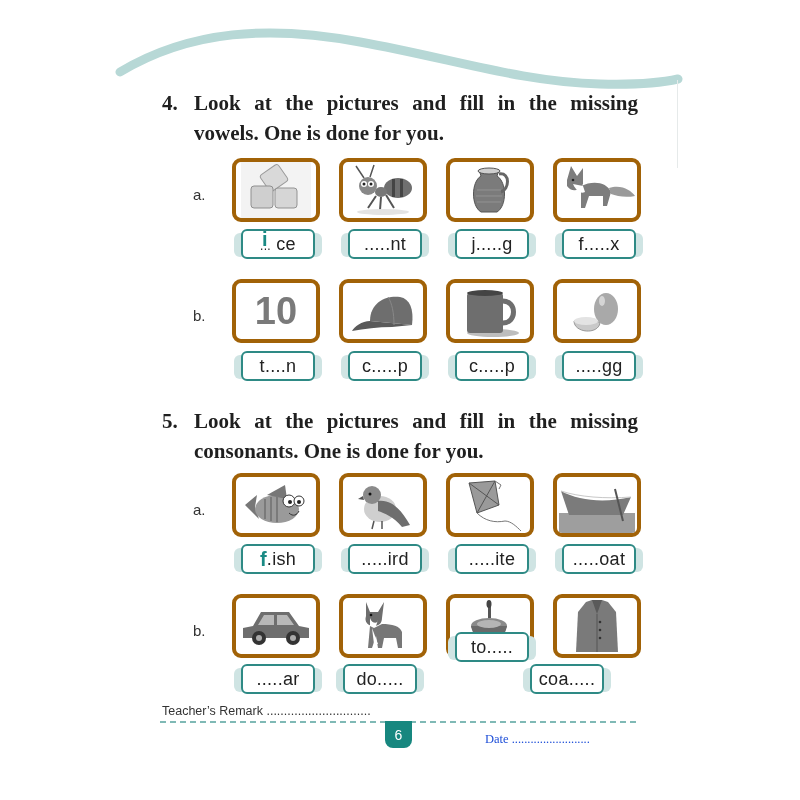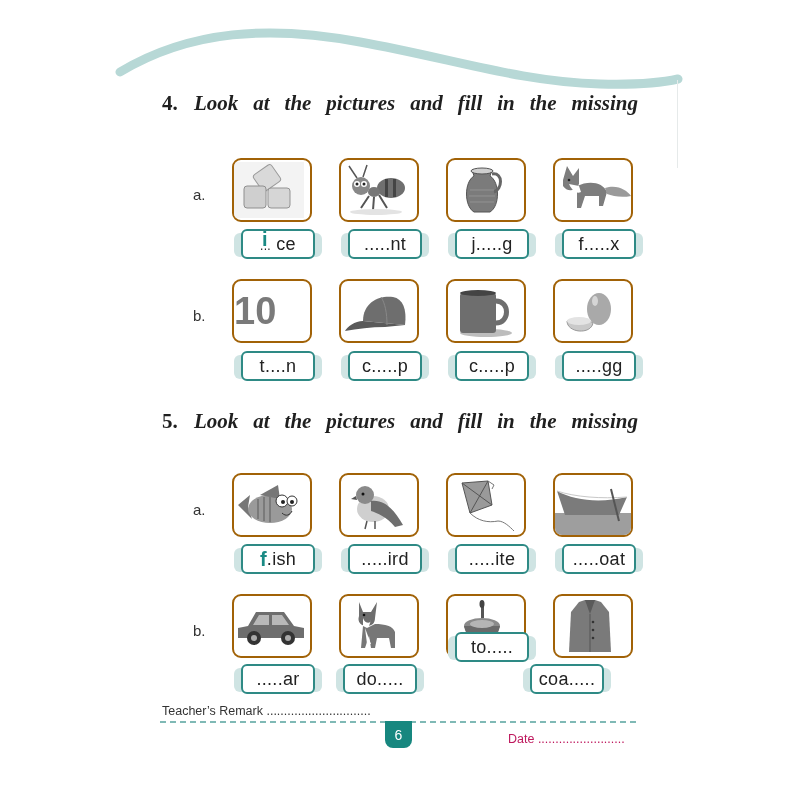--- a/index.html
+++ b/index.html
@@ -2,52 +2,54 @@
 <html><head>
 <meta charset="utf-8">
 <style>
   html, body { margin:0; padding:0; }
   body { width:800px; height:800px; background:#ffffff; position:relative; overflow:hidden; font-family:"Liberation Sans", sans-serif; }
   .wave { position:absolute; left:0; top:0; width:800px; height:120px; }
   .edge-line { position:absolute; left:677px; top:80px; width:1px; height:88px; background:#e6eaea; }
   .question { position:absolute; left:162px; width:476px; font-family:"Liberation Serif", "DejaVu Serif", serif; font-weight:bold; font-size:21px; color:#1f1f1f; line-height:30px; }
   .question .num { position:absolute; left:0; top:0; }
   .question .text { margin-left:32px; text-align:justify; text-align-last:left; }
-  .question .text .l1 { display:block; text-align:justify; text-align-last:justify;font-style:italic; }
+  .question .text .l1 { display:block; text-align:justify; text-align-last:justify; }
   .row-label { position:absolute; left:193px; font-size:15px; color:#333; }
-  .pic { position:absolute; width:80px; height:64px; border:2px solid #a16207; border-radius:9px; background:#fff; box-sizing:border-box; display:flex; align-items:center; justify-content:flex-start; overflow:hidden; }
+  .pic { position:absolute; width:88px; height:64px; border:4px solid #a16207; border-radius:9px; background:#fff; box-sizing:border-box; display:flex; align-items:center; justify-content:center; overflow:hidden; }
   .word-wrap { position:absolute; width:90px; height:32px; }
   .word-tab { position:absolute; top:4px; width:88px; left:1px; height:24px; background:#cfe4e3; border-radius:6px; }
   .word { position:absolute; left:8px; top:0; width:74px; height:30px; border:2px solid #2e8a85; border-radius:6px; background:#fff; box-sizing:border-box; font-size:18px; color:#222; display:flex; align-items:center; justify-content:center; letter-spacing:0.3px; }
   .word .ans { color:#1a8a84; font-weight:bold; font-size:20px; }
   .footer-line { position:absolute; left:160px; top:721px; width:476px; border-top:2px dashed #7fb9b5; }
   .remark { position:absolute; left:162px; top:704px; font-size:12.5px; color:#333; }
-  .date { position:absolute; left:508px; top:732px; font-size:12.5px; color:#be185d; }
+  .date { position:absolute; left:485px; top:732px; font-size:12.5px; color:#1d4ed8;font-family:Liberation Serif, serif; }
   .page-badge { position:absolute; left:385px; top:721px; width:27px; height:27px; background:#17877f; color:#fff; border-radius:0 0 8px 8px; font-size:14px; display:flex; align-items:center; justify-content:center; }
   svg { display:block; }
 </style>
 </head>
 <body>
 
 <svg class="wave" viewBox="0 0 800 120">
   <path d="M120 72 C 190 30, 270 25, 360 42 C 450 58, 520 82, 600 84 C 640 85, 665 82, 678 79" fill="none" stroke="#b7d8d6" stroke-width="9" stroke-linecap="round"></path>
 </svg>
 <div class="edge-line"></div>
 
 <div class="question" style="top:88px;">
   <span class="num">4.</span>
   <div class="text">
     <span class="l1">Look at the pictures and fill in the missing</span>
+    <span>vowels. One is done for you.</span>
   </div>
 </div>
 
 <div class="question" style="top:406px;">
   <span class="num">5.</span>
   <div class="text">
     <span class="l1">Look at the pictures and fill in the missing</span>
+    <span>consonants. One is done for you.</span>
   </div>
 </div>
 
 <span class="row-label" style="top:186px;">a.</span>
 <span class="row-label" style="top:307px;">b.</span>
 <span class="row-label" style="top:501px;">a.</span>
 <span class="row-label" style="top:622px;">b.</span>
 
 <div class="pic" style="left:232px;top:158px;">
   <svg width="70" height="56" viewBox="0 0 70 56">

